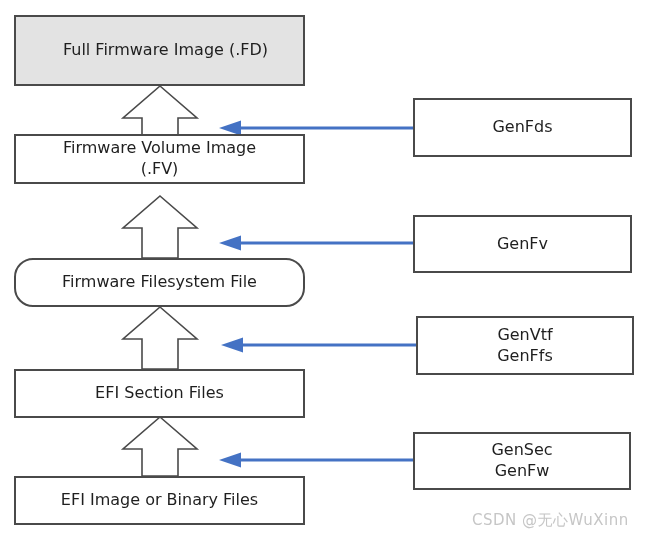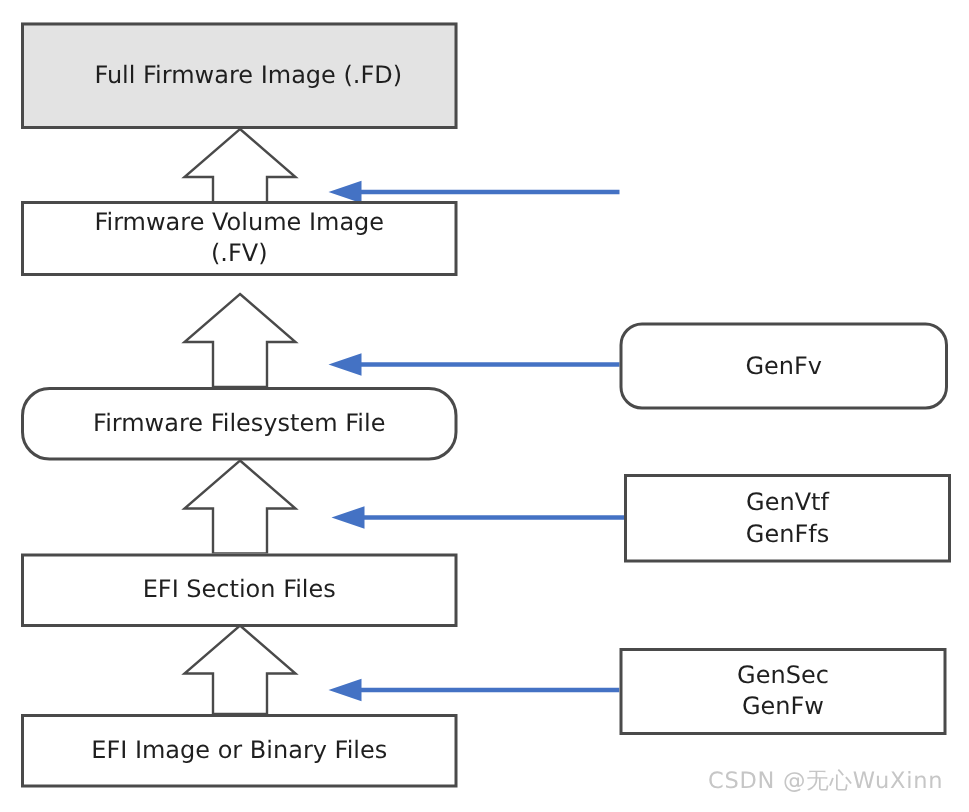--- a/index.html
+++ b/index.html
@@ -33,21 +33,21 @@
 
   
   #lbox0 { left: 14px;  top: 15px;  width: 291px; height: 71px; }
   #lbox1 { left: 14px;  top: 134px; width: 291px; height: 50px; }
   #lbox2 { left: 14px;  top: 258px; width: 291px; height: 49px; border-radius: 19px; }
   #lbox3 { left: 14px;  top: 369px; width: 291px; height: 49px; }
   #lbox4 { left: 14px;  top: 476px; width: 291px; height: 49px; }
 
   
   #rbox0 { left: 413px; top: 98px;  width: 219px; height: 59px; }
-  #rbox1 { left: 413px; top: 215px; width: 219px; height: 58px; border-radius: 15px; }
+  #rbox1 { left: 413px; top: 215px; width: 219px; height: 58px; }
   #rbox2 { left: 416px; top: 316px; width: 218px; height: 59px; }
   #rbox3 { left: 413px; top: 432px; width: 218px; height: 58px; }
 
   #arrow-layer {
     position: absolute;
     left: 0; top: 0;
     width: 646px;
     height: 541px;
     pointer-events: none;
   }
@@ -91,20 +91,21 @@
     </g>
   </svg>
 
   <div class="box gray" id="lbox0">Full Firmware Image (.FD)</div>
   <div class="box" id="lbox1">Firmware Volume Image
 (.FV)</div>
   <div class="box" id="lbox2">Firmware Filesystem File</div>
   <div class="box" id="lbox4">EFI Image or Binary Files</div>
   <div class="box" id="lbox3">EFI Section Files</div>
 
+  <div class="box" id="rbox0">GenFds</div>
   <div class="box" id="rbox1">GenFv</div>
   <div class="box" id="rbox2">GenVtf
 GenFfs</div>
   <div class="box" id="rbox3">GenSec
 GenFw</div>
 
   <div class="watermark">CSDN @无心WuXinn</div>
 </div>
 
 </body></html>

